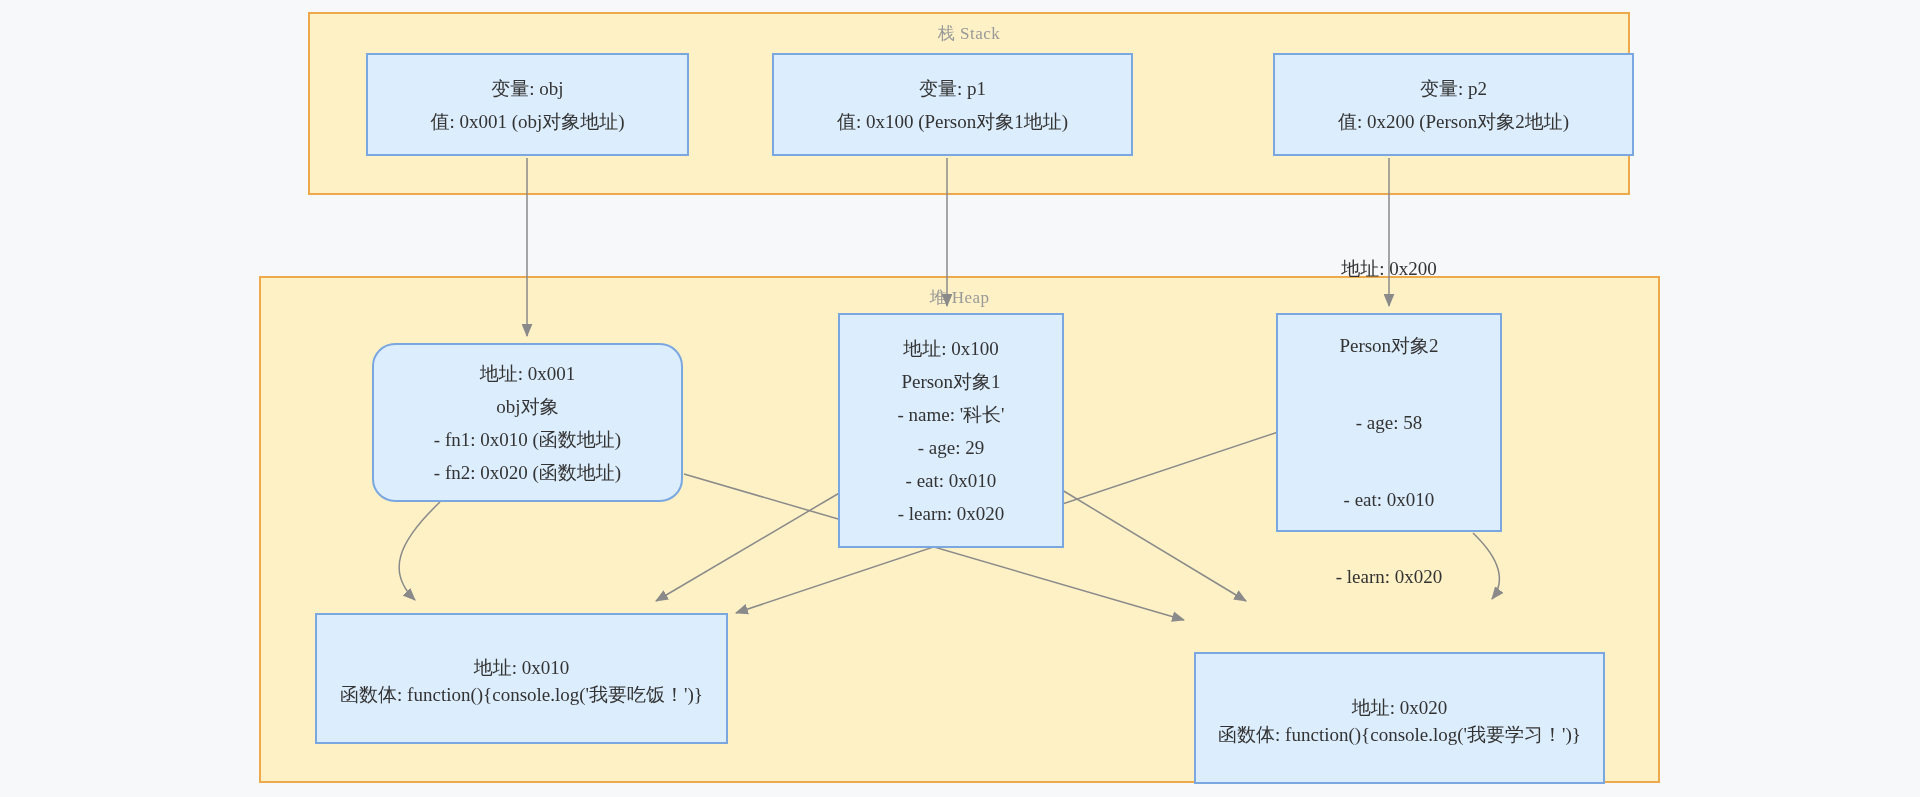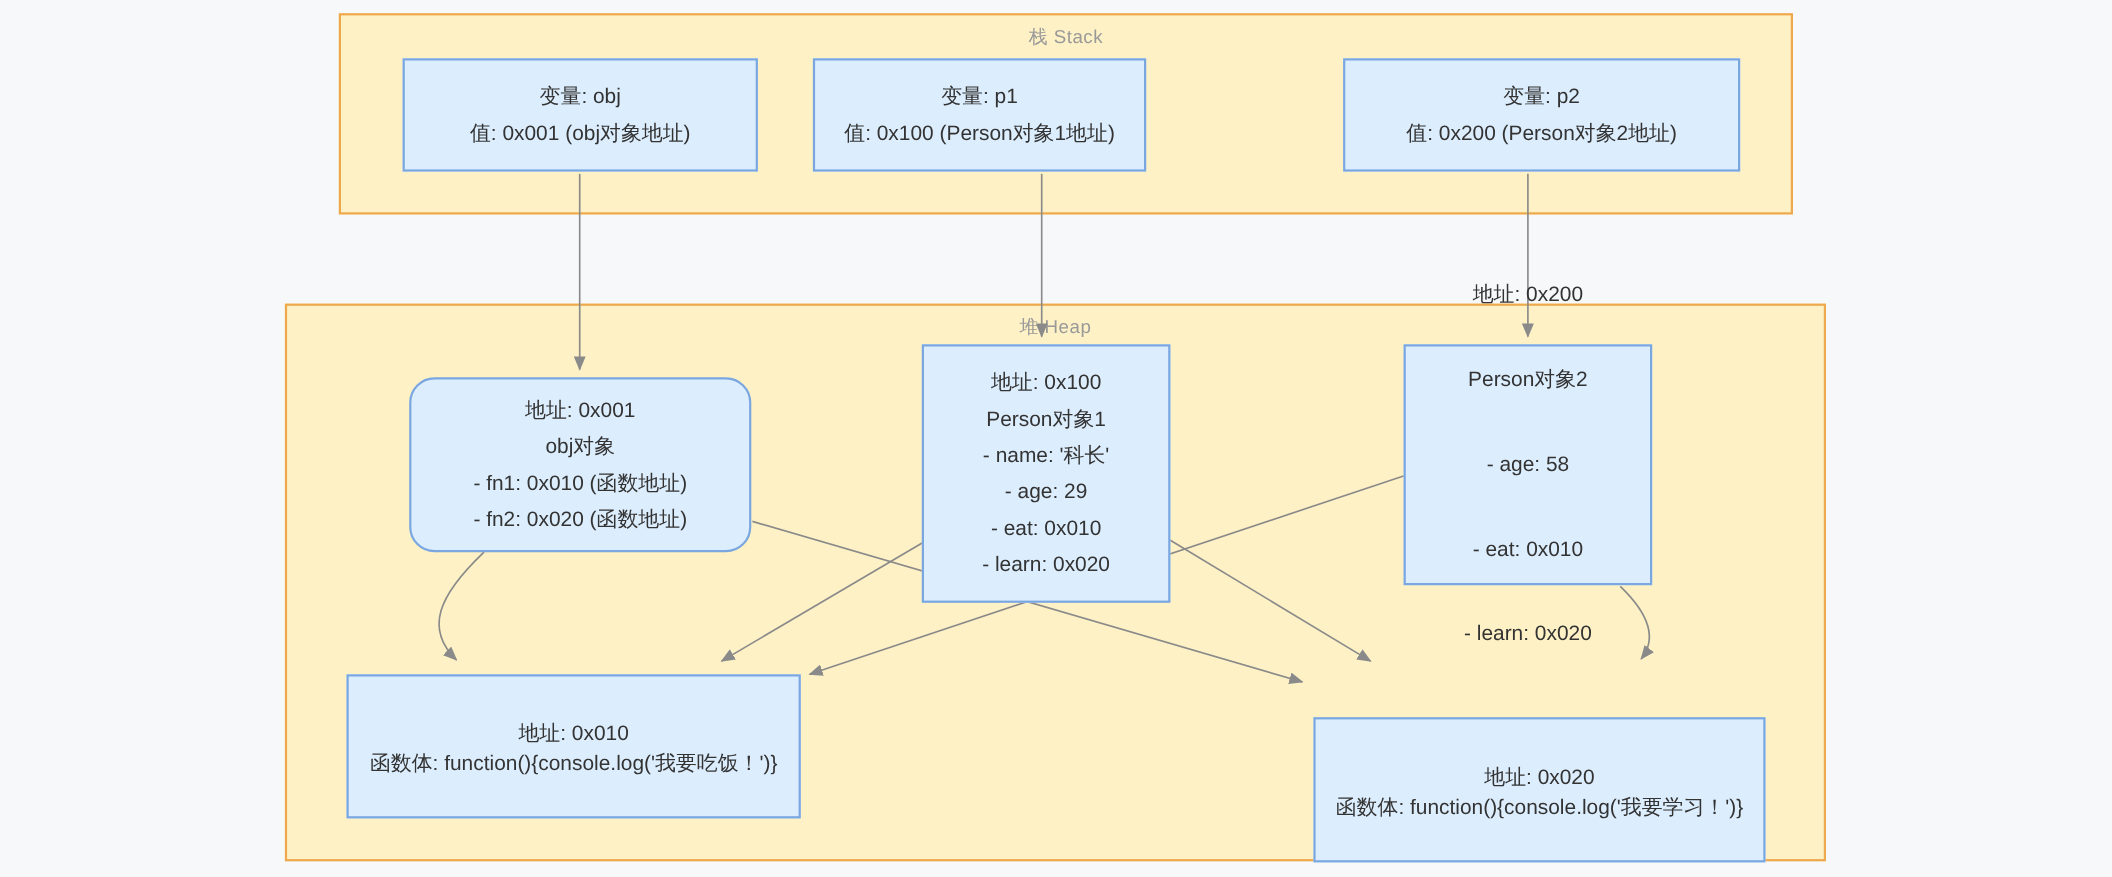--- a/index.html
+++ b/index.html
@@ -1,20 +1,20 @@
 <!DOCTYPE html>
 <html><head>
 <meta charset="utf-8">
 <style>
   html, body { margin: 0; padding: 0; background: #f7f8fa; }
   .canvas {
     position: relative;
     width: 1920px;
     height: 797px;
-    font-family: Liberation Sans, sans-serif;
+    font-family: Liberation Serif, serif;
     overflow: hidden;
     background: #f7f8fa;
   }
   .container {
     position: absolute;
     background: #fdf1c5;
     border: 2px solid #efa94d;
     box-sizing: border-box;
     z-index: 1;
   }
@@ -83,26 +83,26 @@
       <path d="M1062 490 L1246 601" class="edge" marker-end="url(#arrowhead)"></path>
       <path d="M1278 432 L736 613" class="edge" marker-end="url(#arrowhead)"></path>
       <path d="M1473 533 C 1499 558, 1507 580, 1492 599" class="edge" marker-end="url(#arrowhead)"></path>
     </svg>
 
   <div class="node" style="left:366px; top:53px; width:323px; height:103px;">
     <div>变量: obj</div>
     <div>值: 0x001 (obj对象地址)</div>
   </div>
 
-  <div class="node" style="left:739px; top:53px; width:303px; height:103px;text-align:center;">
+  <div class="node" style="left:772px; top:53px; width:361px; height:103px;text-align:center;">
     <div>变量: p1</div>
     <div>值: 0x100 (Person对象1地址)</div>
   </div>
 
-  <div class="node" style="left:1221px; top:53px; width:361px; height:103px;">
+  <div class="node" style="left:1273px; top:53px; width:361px; height:103px;">
     <div>变量: p2</div>
     <div>值: 0x200 (Person对象2地址)</div>
   </div>
 
   <div class="node" style="left:372px; top:343px; width:311px; height:159px;border-radius:23px;">
     <div>地址: 0x001</div>
     <div>obj对象</div>
     <div>- fn1: 0x010 (函数地址)</div>
     <div>- fn2: 0x020 (函数地址)</div>
   </div>

